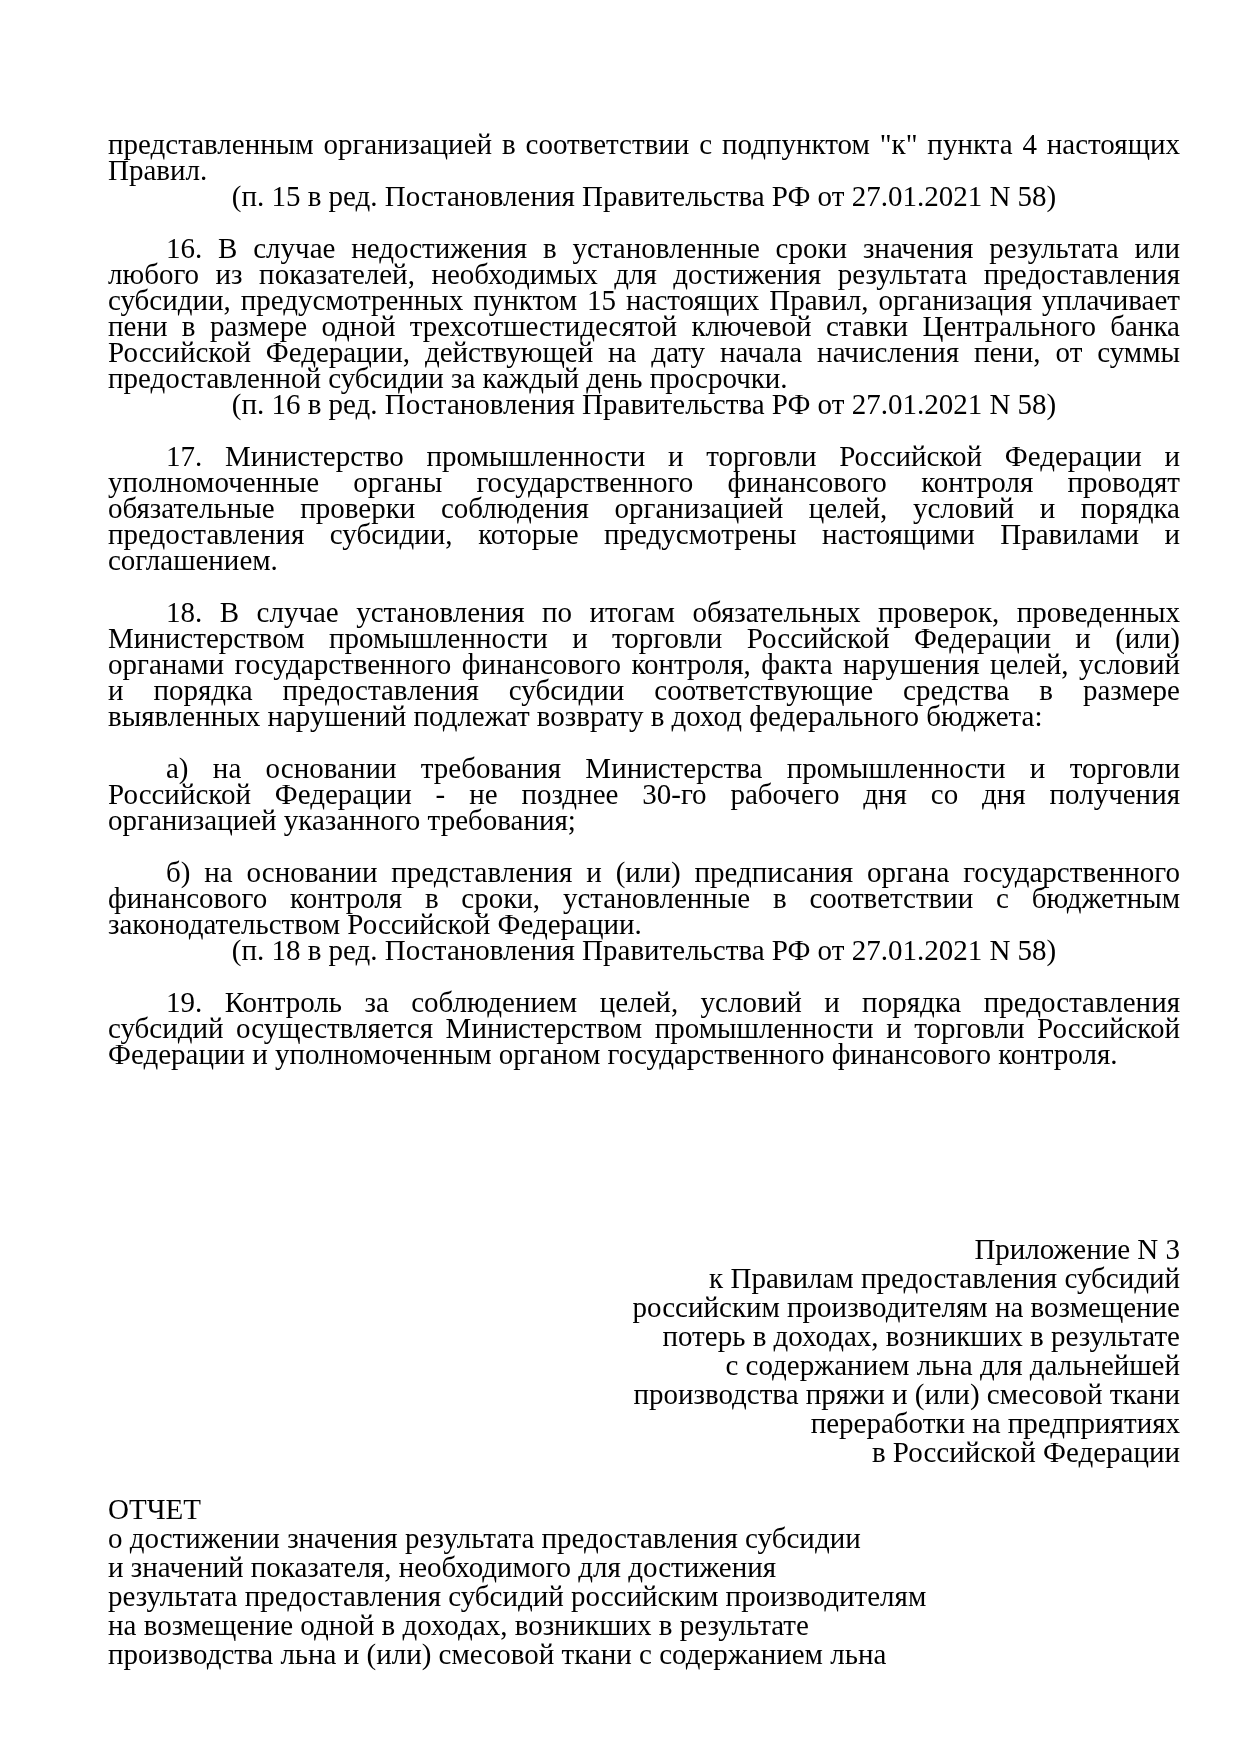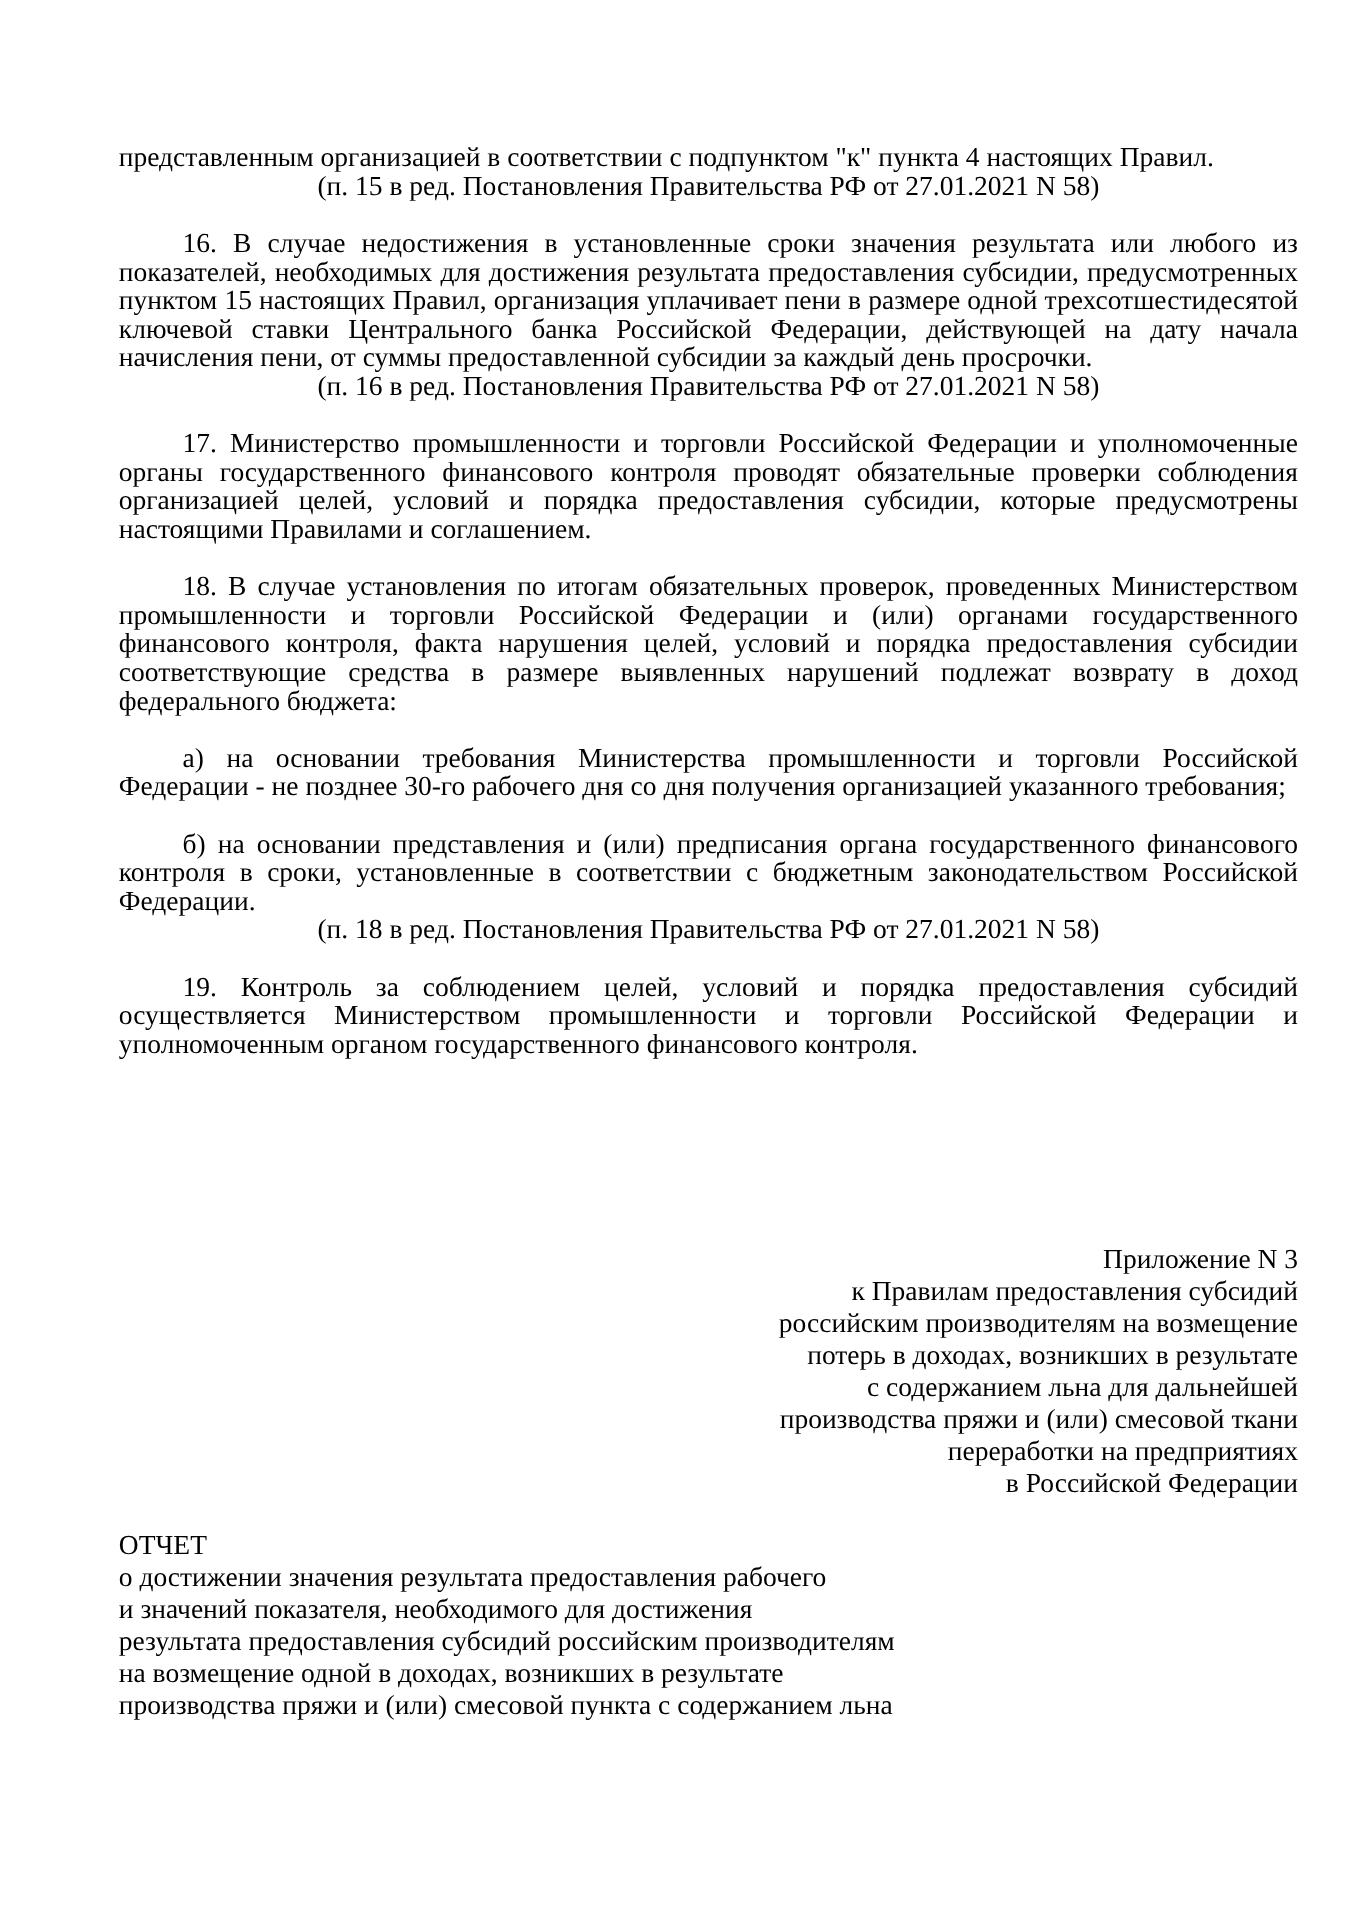--- a/index.html
+++ b/index.html
@@ -4,21 +4,21 @@
 <style>
   html, body { margin: 0; padding: 0; background: #888; }
   .page {
     position: relative;
     width: 1240px;
     height: 1754px;
     margin: 0 auto;
     background: #ffffff;
     overflow: hidden;
     font-family: "Liberation Serif", "DejaVu Serif", serif;
-    font-size: 25px;
+    font-size: 29px;
     line-height: 26px;
     color: #000000;
   }
   .content {
     padding: 131px 60px 0 108px;
   }
   .para {
     margin: 0 0 26px 0;
     text-align: justify;
     text-align-last: left;
@@ -72,21 +72,21 @@
       <span class="line">российским производителям на возмещение</span>
       <span class="line">потерь в доходах, возникших в результате</span>
       <span class="line">с содержанием льна для дальнейшей</span>
       <span class="line">производства пряжи и (или) смесовой ткани</span>
       <span class="line">переработки на предприятиях</span>
       <span class="line">в Российской Федерации</span>
     </div>
 
     <div class="report-block">
       <span class="line">ОТЧЕТ</span>
-      <span class="line">о достижении значения результата предоставления рабочего</span>
+      <span class="line">о достижении значения результата предоставления субсидии</span>
       <span class="line">и значений показателя, необходимого для достижения</span>
       <span class="line">результата предоставления субсидий российским производителям</span>
       <span class="line">на возмещение одной в доходах, возникших в результате</span>
-      <span class="line">производства пряжи и (или) смесовой пункта с содержанием льна</span>
+      <span class="line">производства льна и (или) смесовой ткани с содержанием льна</span>
     </div>
 
   </div>
 </div>
 
 </body></html>

